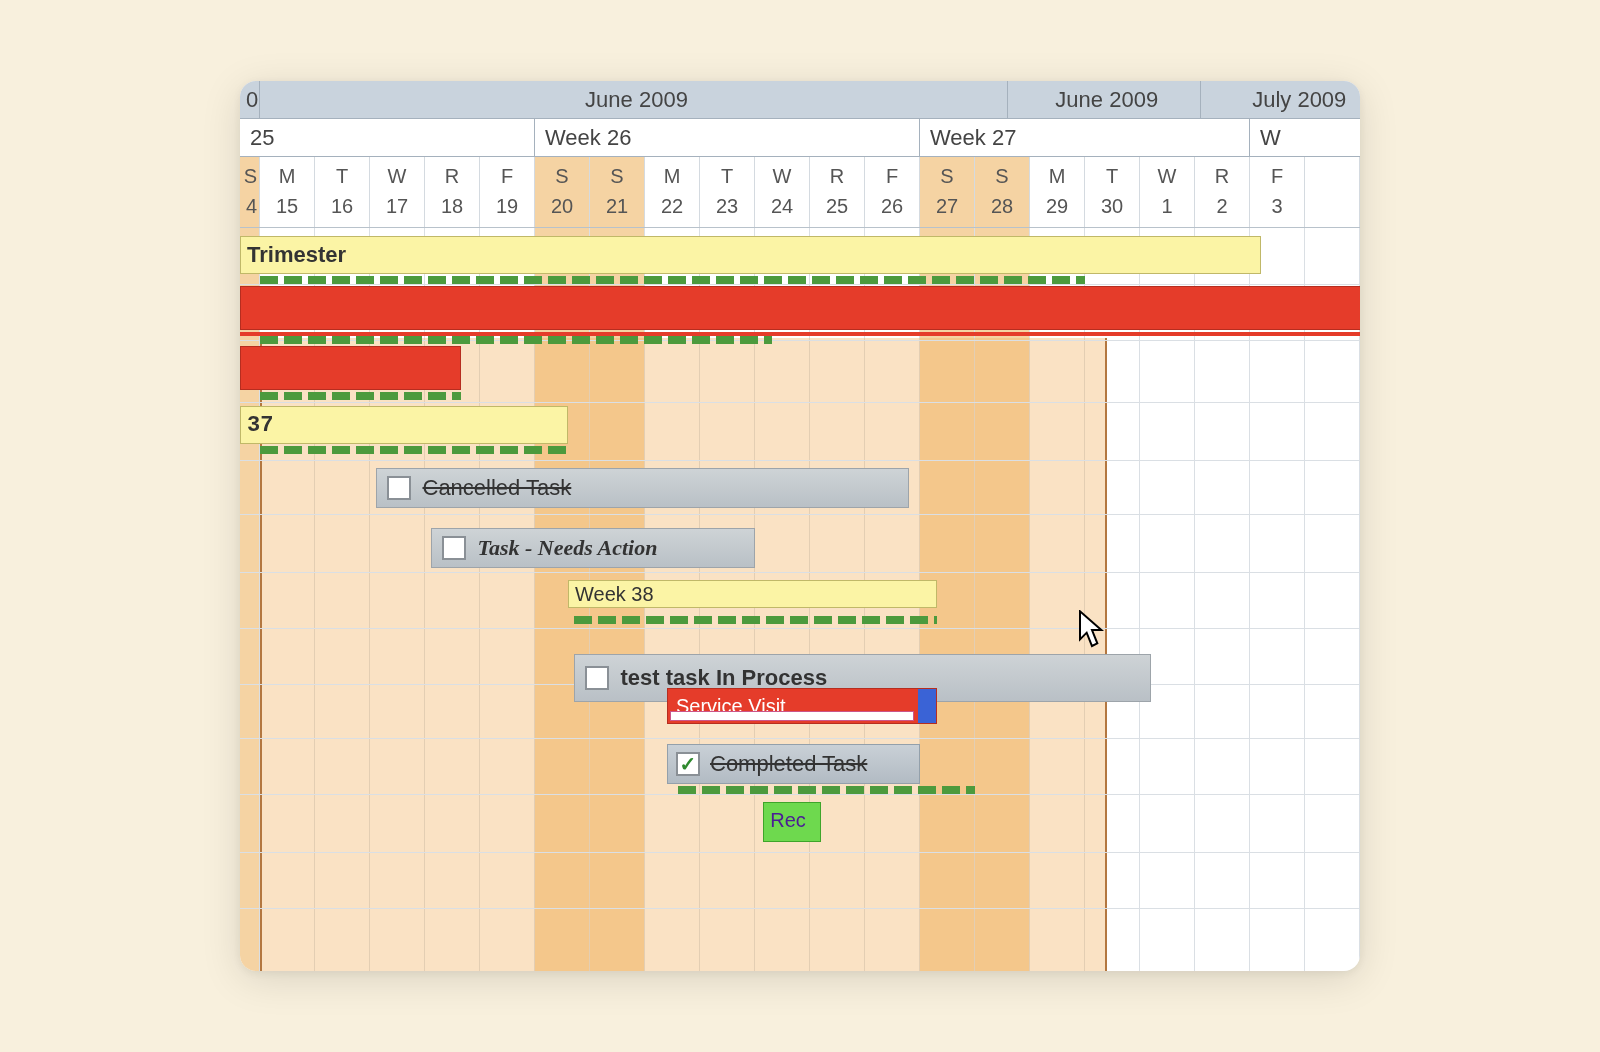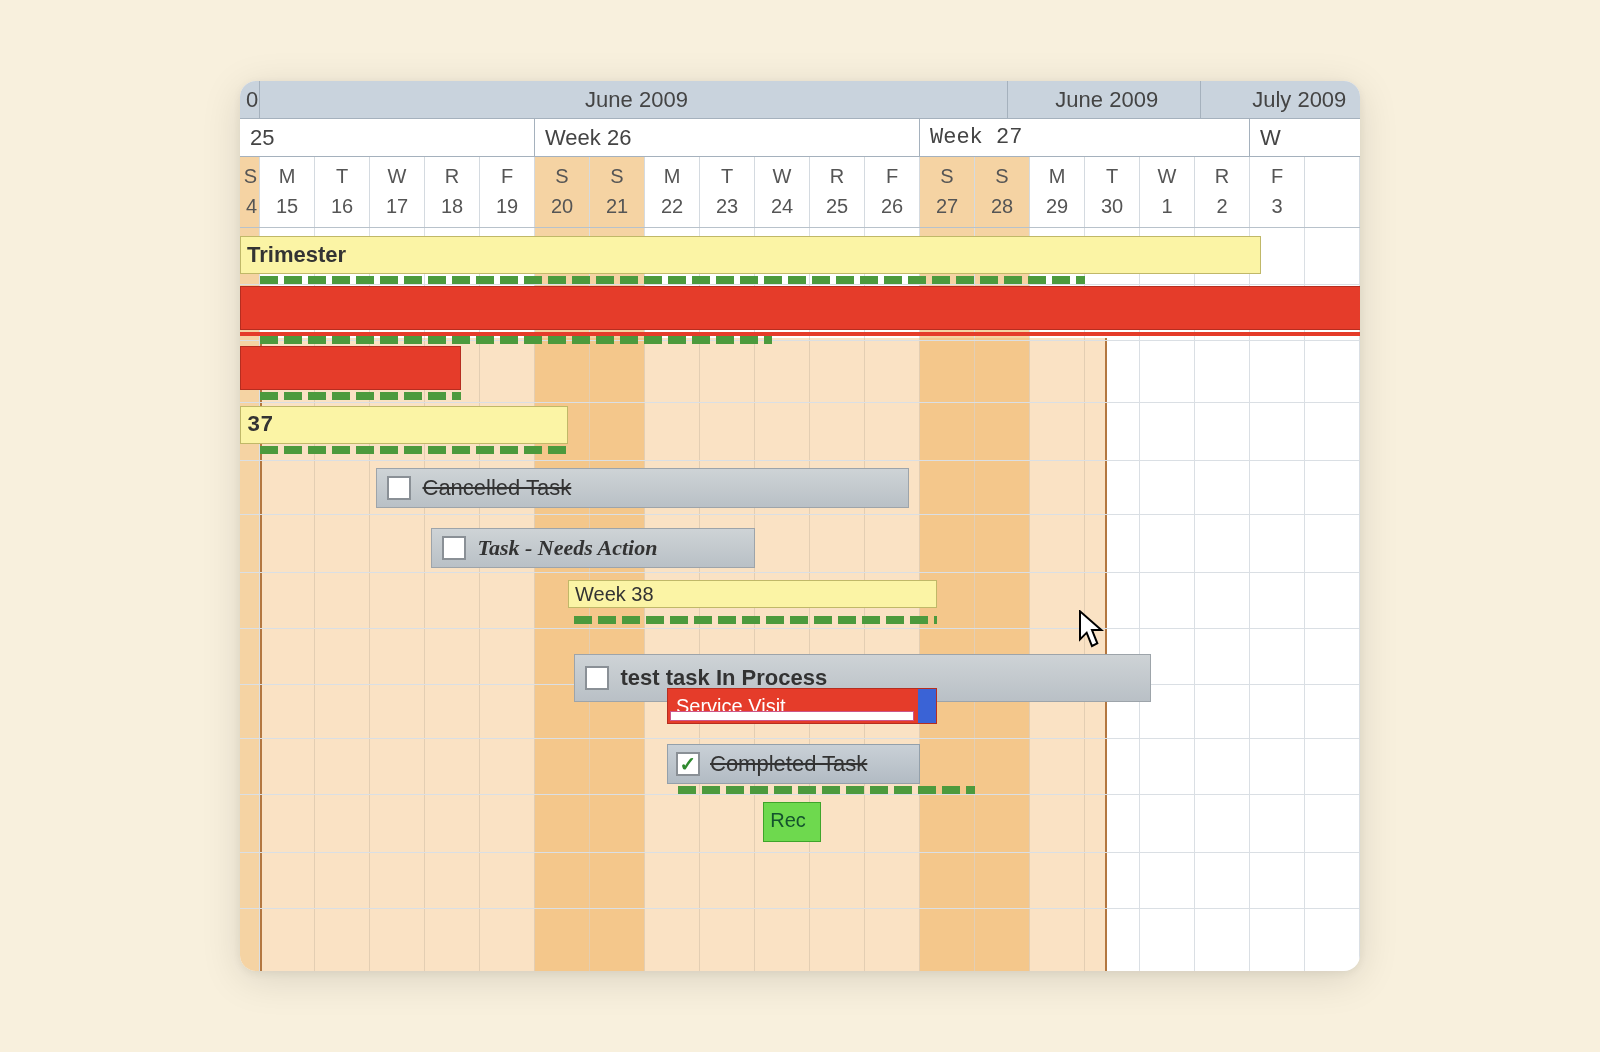--- a/index.html
+++ b/index.html
@@ -195,21 +195,21 @@
       repeating-linear-gradient(90deg, #4c9a3d 0 18px, transparent 18px 24px);
   }
   .thin-red{
     position:absolute; height:4px; background:#e53c2a;
   }
 
   .green-pill{
     position:absolute;
     background:#6ed94e;
     border:1px solid #3ea52a;
-    color:#14532d;
+    color:#4c1d95;
     font-size:20px;
     padding:6px 6px;
     height:40px;
     overflow:hidden;
   }
 
   
   .cursor-icon{
     position:absolute;
     width:28px; height:40px;
@@ -226,21 +226,21 @@
     <div class="hdr">
       <div class="hdr-months" id="hdr-months">
           <div class="m" style="width: 20px; flex: 0 0 20px; text-align: left; overflow: hidden;">009</div>
           <div class="m" style="width: 748px; flex: 0 0 748px;">June 2009</div>
           <div class="m" style="width: 192.5px; flex: 0 0 192.5px;">June 2009</div>
           <div class="m" style="width: 192.5px; flex: 0 0 192.5px;">July 2009</div>
         </div>
       <div class="hdr-weeks" id="hdr-weeks">
           <div class="w" style="width: 295px; flex: 0 0 295px;">25</div>
           <div class="w" style="width: 385px; flex: 0 0 385px;">Week 26</div>
-          <div class="w" style="width: 330px; flex: 0 0 330px; font-family: Liberation Mono, monospace;">Week 27</div>
+          <div class="w" style="width: 330px; flex: 0 0 330px;">Week 27</div>
           <div class="w" style="width: 165px; flex: 0 0 165px;">W</div>
         </div>
       <div class="hdr-days" id="hdr-days">
           <div class="d first weekend">
             <span class="dow">S</span>
             <span class="num">4</span>
           </div>
           <div class="d">
             <span class="dow">M</span>
             <span class="num">15</span>

